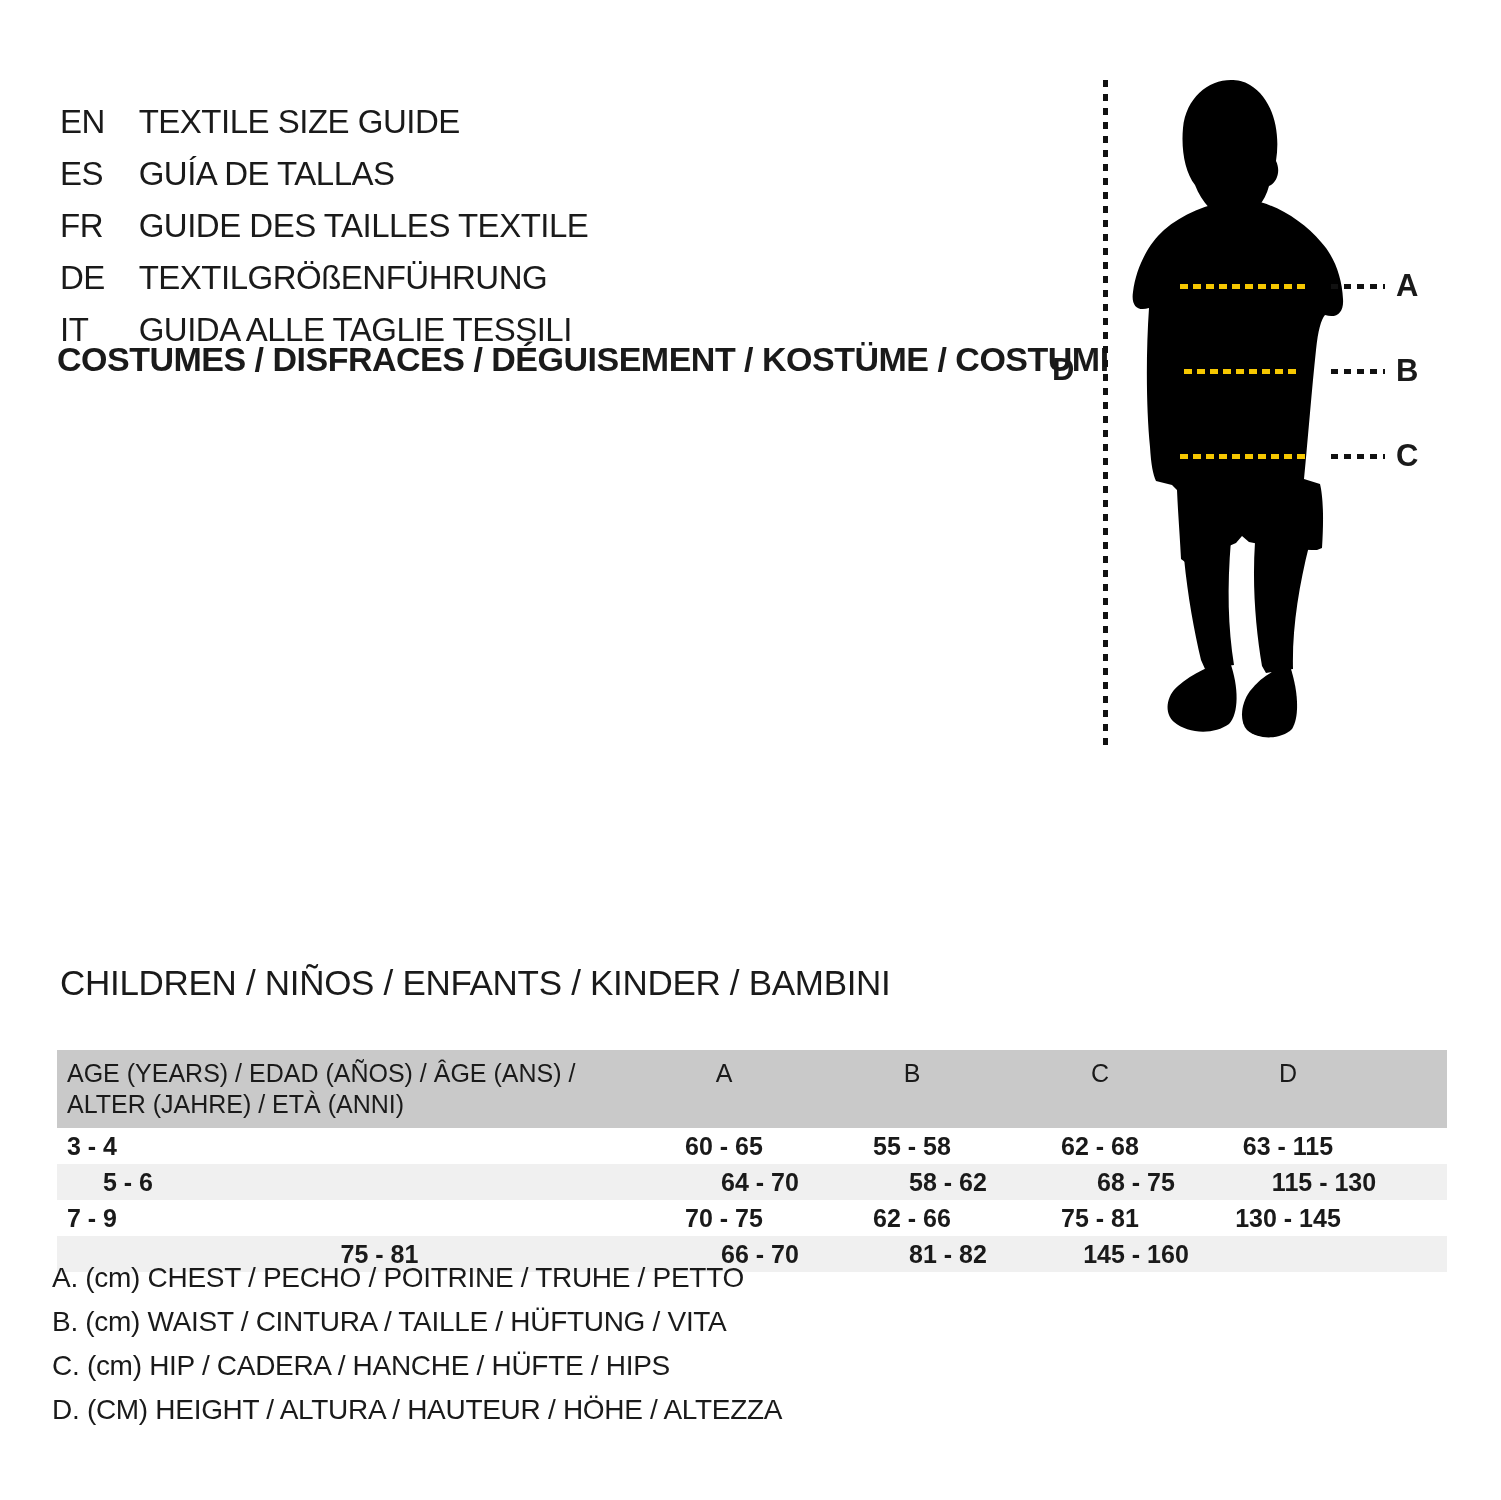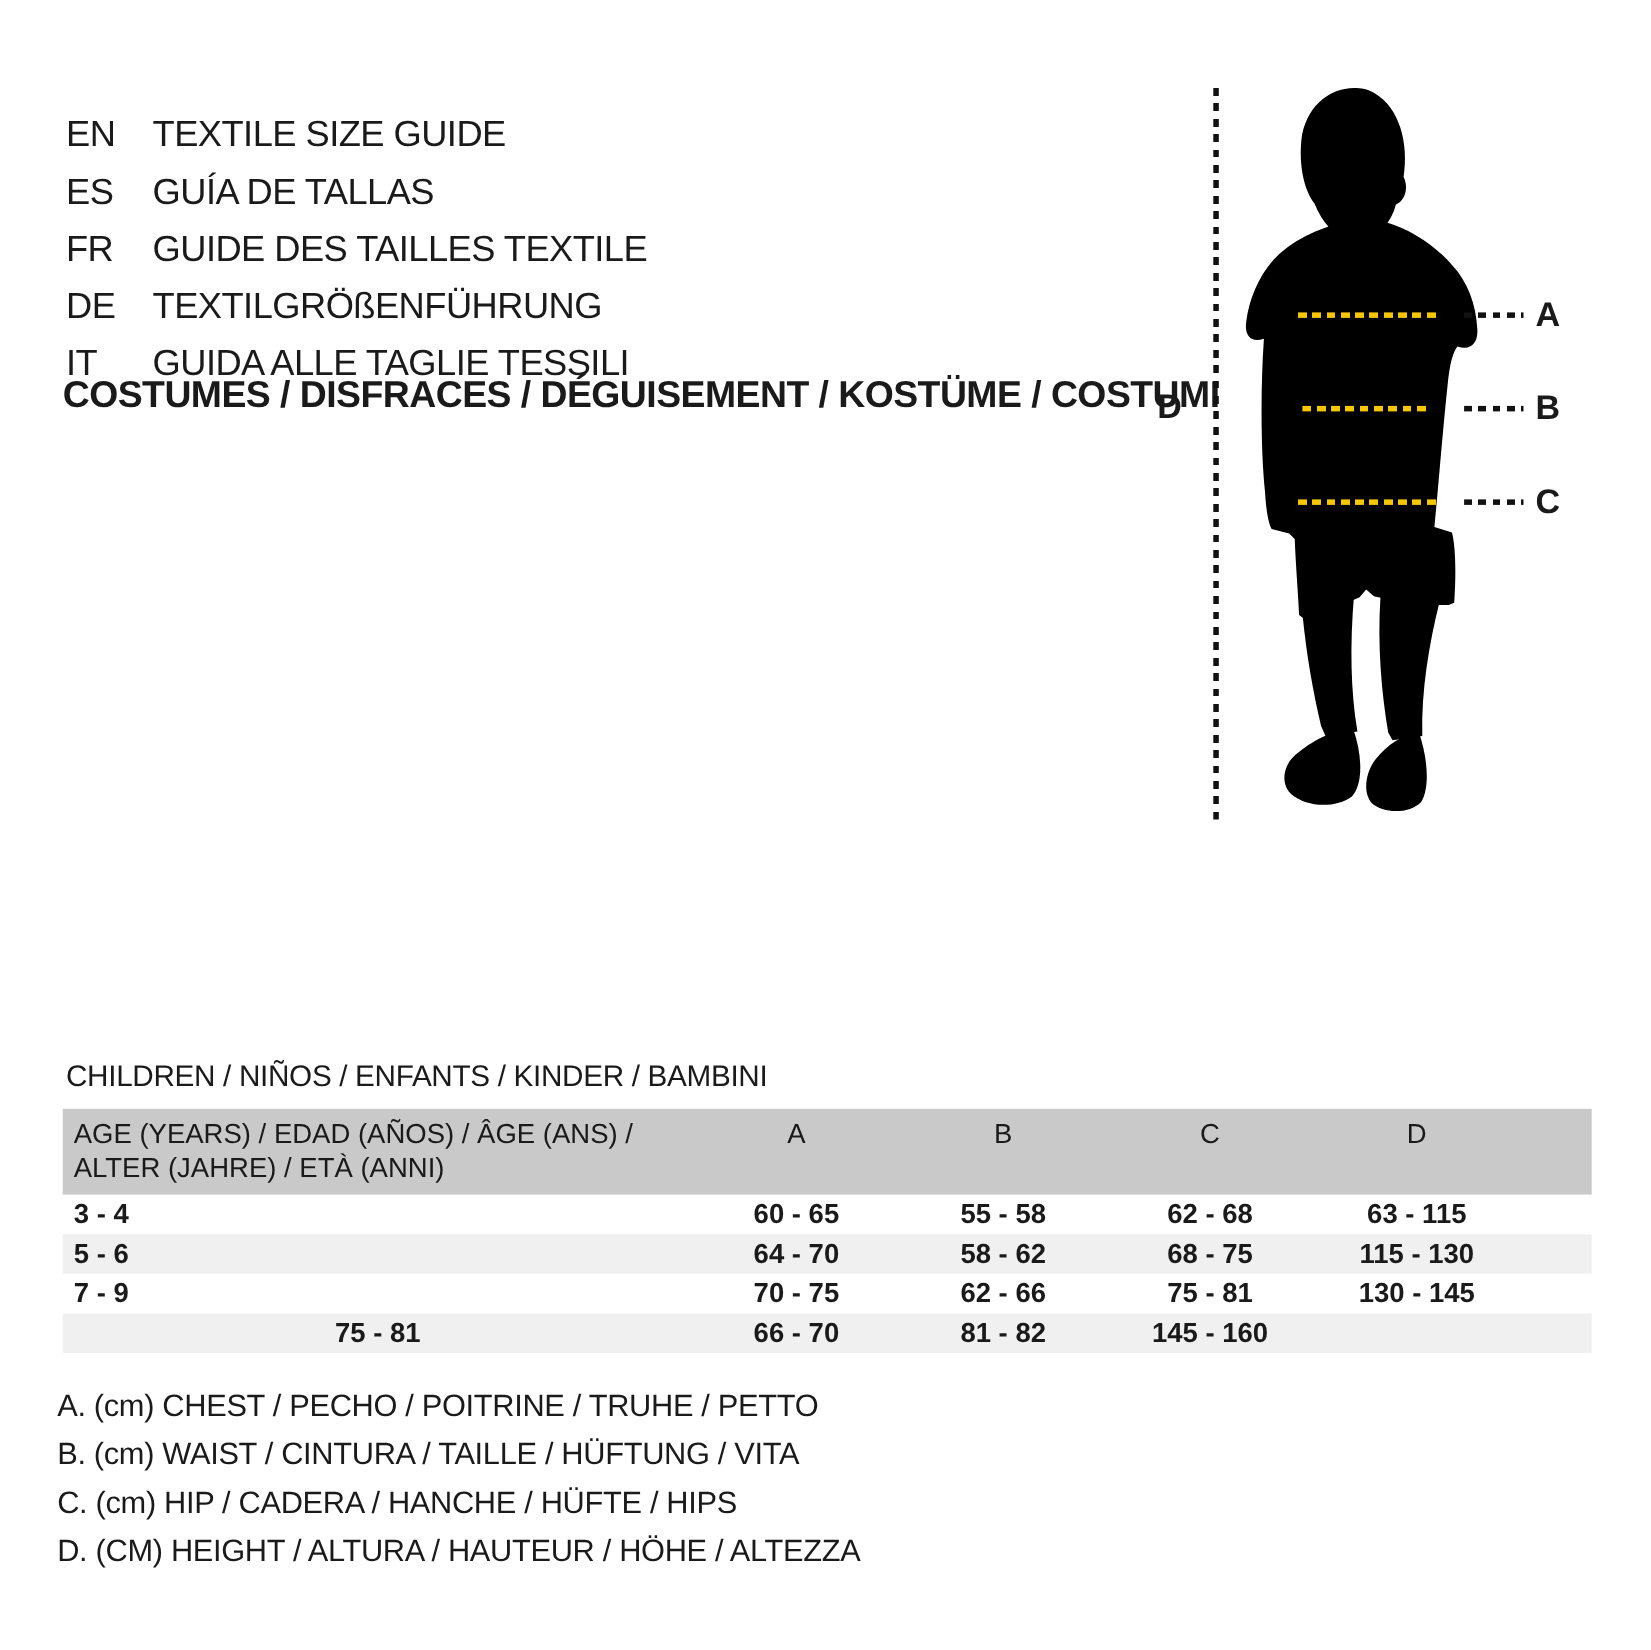--- a/index.html
+++ b/index.html
@@ -24,31 +24,31 @@
     background:repeating-linear-gradient(180deg,#111 0 7px,transparent 7px 14px);}
   .d-label{position:absolute;left:1052px;top:352px;font-size:31px;font-weight:bold;}
   .fig-svg{position:absolute;left:1120px;top:72px;width:260px;height:670px;}
   .meas-yellow{position:absolute;height:5px;width:126px;left:1180px;
     background:repeating-linear-gradient(90deg,var(--yellow,#f6c700) 0 8px,transparent 8px 13px);}
   .meas-black{position:absolute;height:5px;width:54px;left:1331px;
     background:repeating-linear-gradient(90deg,#111 0 7px,transparent 7px 13px);}
   .meas-label{position:absolute;left:1396px;font-size:31px;font-weight:bold;}
 
   
-  .section-title{position:absolute;left:60px;top:963px;font-size:27px;
+  .section-title{position:absolute;left:60px;top:963px;font-size:35px;
     letter-spacing:-0.3px;white-space:nowrap;}
   .size-table{position:absolute;left:57px;top:1008px;width:1390px;font-size:25px;}
   .t-grid{display:grid;grid-template-columns:573px 188px 188px 188px 188px;}
-  .t-head{background:#c9c9c9;min-height:70px;align-items:start;}
+  .t-head{background:#c9c9c9;min-height:70px;align-items:start;margin-top:42px;}
   .t-head .age-head{padding:8px 0 8px 10px;line-height:31px;}
   .t-head .col-letter{text-align:center;padding-top:8px;line-height:31px;}
   .t-row{height:36px;line-height:36px;font-weight:bold;}
   .t-row .age-cell{padding-left:10px;}
   .t-row .val-cell{text-align:center;}
-  .t-row.alt{background:#f0f0f0;}
+  .t-row.alt{background:#f0f0f0;padding-left:36px;}
 
   
   .legend{position:absolute;left:52px;top:1256px;font-size:28px;
     letter-spacing:-0.3px;line-height:44px;white-space:nowrap;}
 </style>
 </head>
 <body>
 
 <div>
   <div class="lang-row" style="top:88px">

